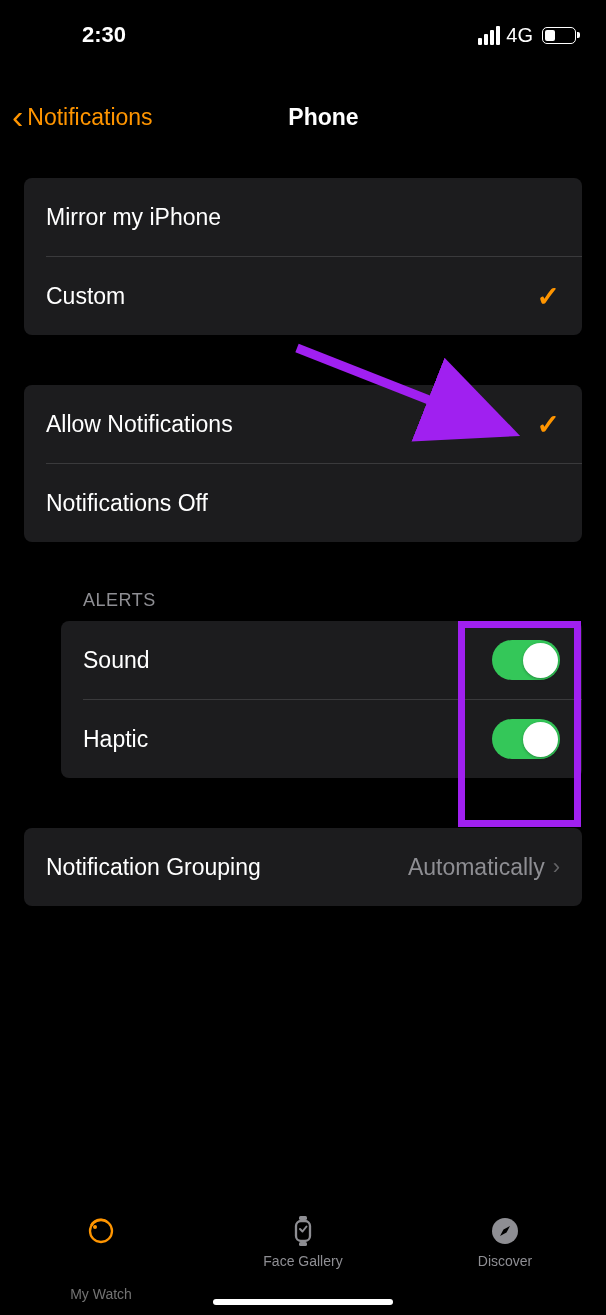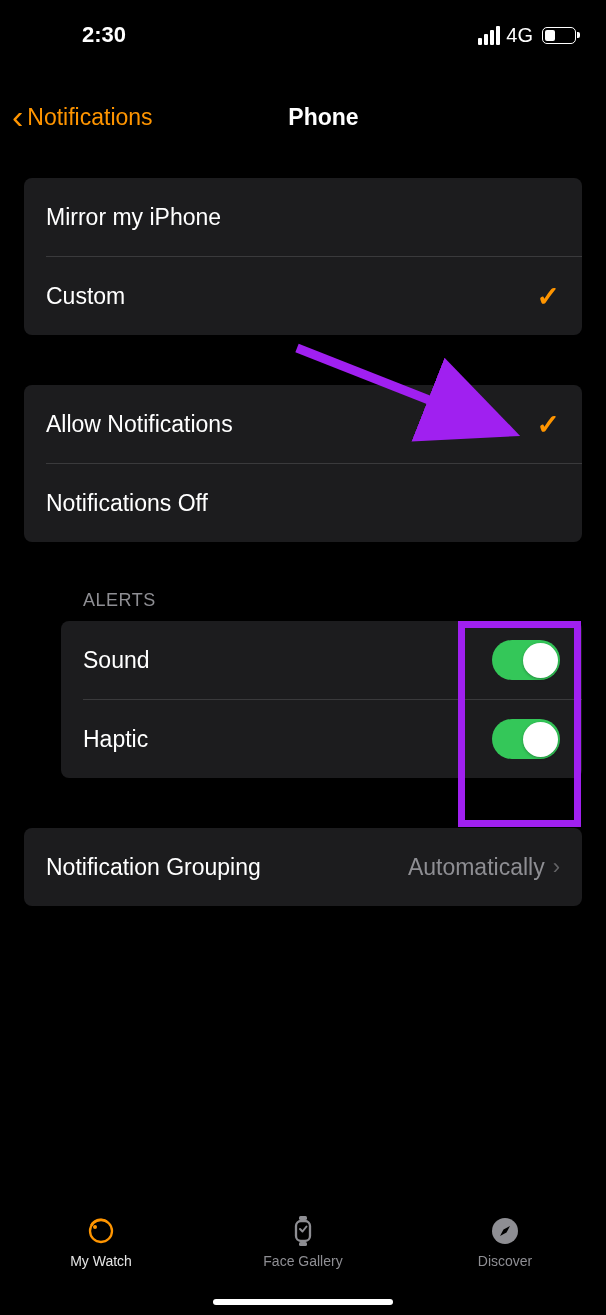--- a/index.html
+++ b/index.html
@@ -206,21 +206,21 @@
       width: 32px;
       height: 32px;
       display: flex;
       align-items: center;
       justify-content: center;
     }
     .tab-label {
       font-size: 14px;
       color: #8e8e93;
     }
-    .tab.active .tab-label { color: #e5e5e5; }
+    .tab.active .tab-label { color: #737373; margin-top: 33px; }
     
     .home-indicator {
       position: absolute;
       bottom: 10px;
       left: 50%;
       transform: translateX(-50%);
       width: 180px;
       height: 6px;
       background: #fff;
       border-radius: 4px;

